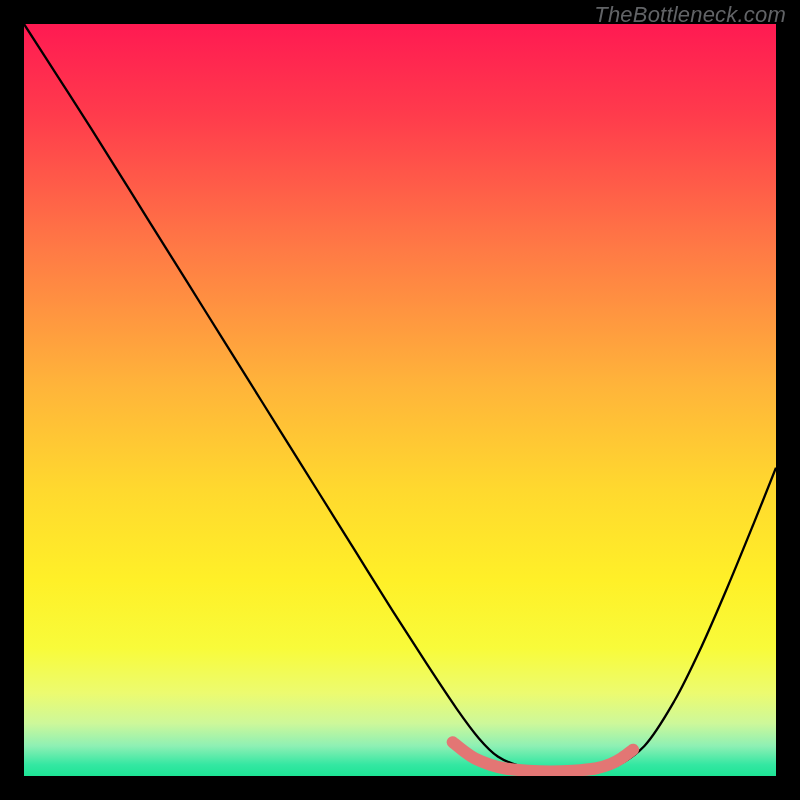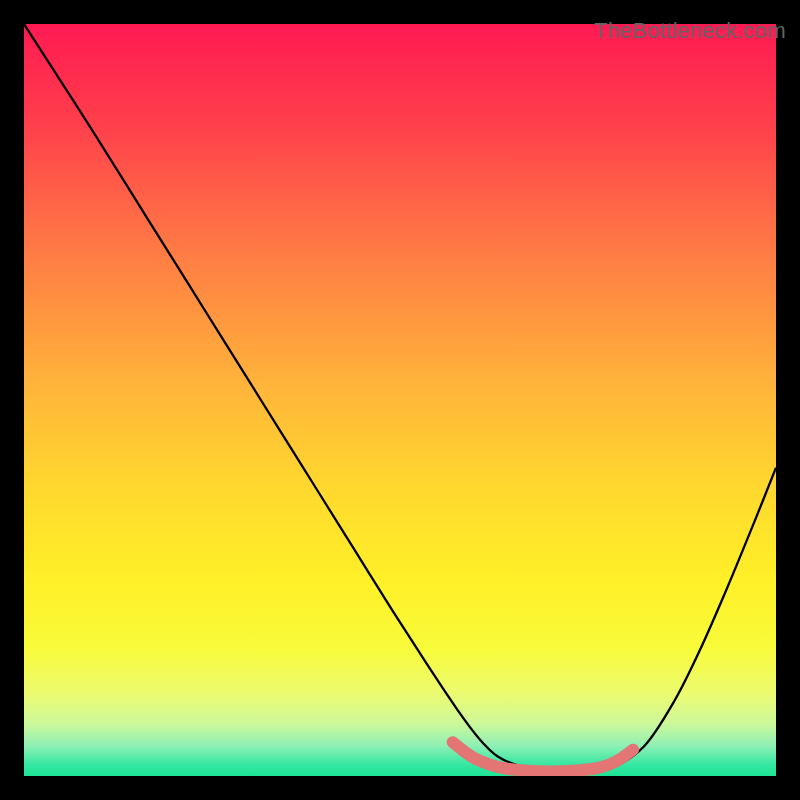--- a/index.html
+++ b/index.html
@@ -12,27 +12,28 @@
     overflow: hidden;
   }
   .frame {
     position: relative;
     width: 800px;
     height: 800px;
     box-sizing: border-box;
   }
   .watermark {
     position: absolute;
-    top: 18px;
+    top: 2px;
     right: 14px;
     color: #616366;
     font-size: 22px;
     letter-spacing: 0.2px;
     font-weight: 400;
     z-index: 5;
+    font-style: italic;
   }
   .plot-wrapper {
     position: absolute;
     left: 24px;
     top: 24px;
     width: 752px;
     height: 752px;
     background: #000;
   }
   svg {

